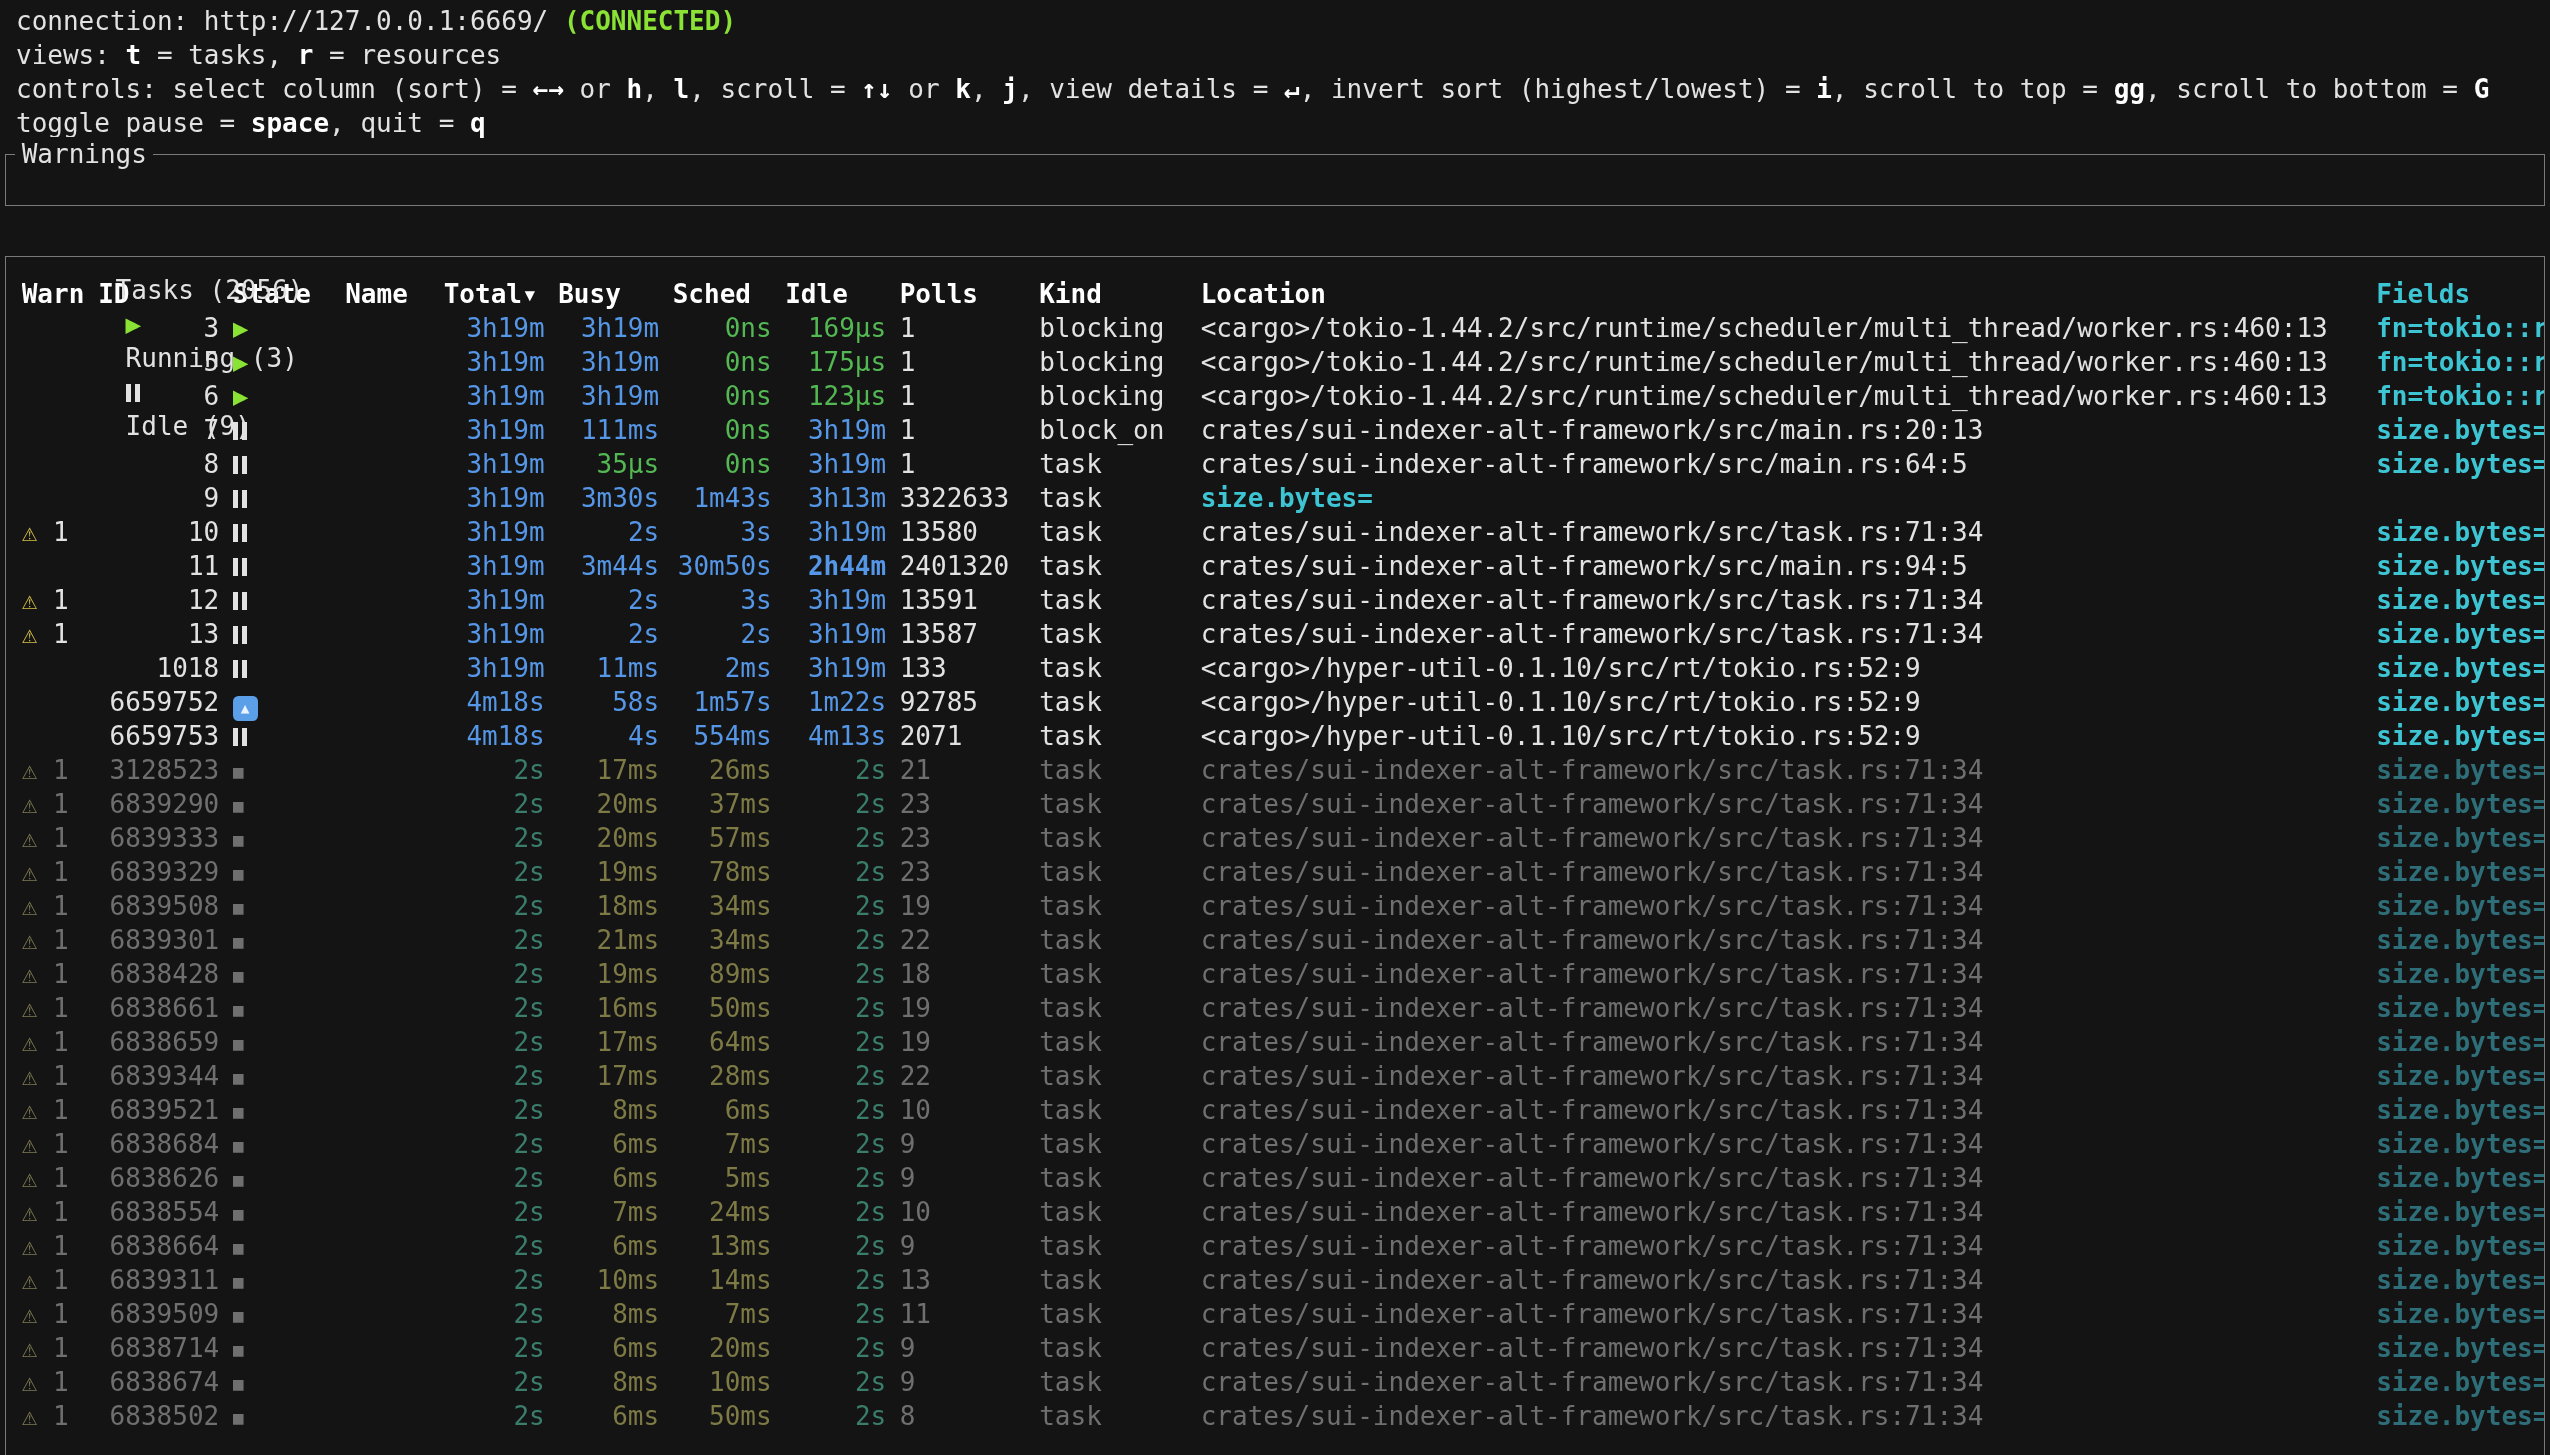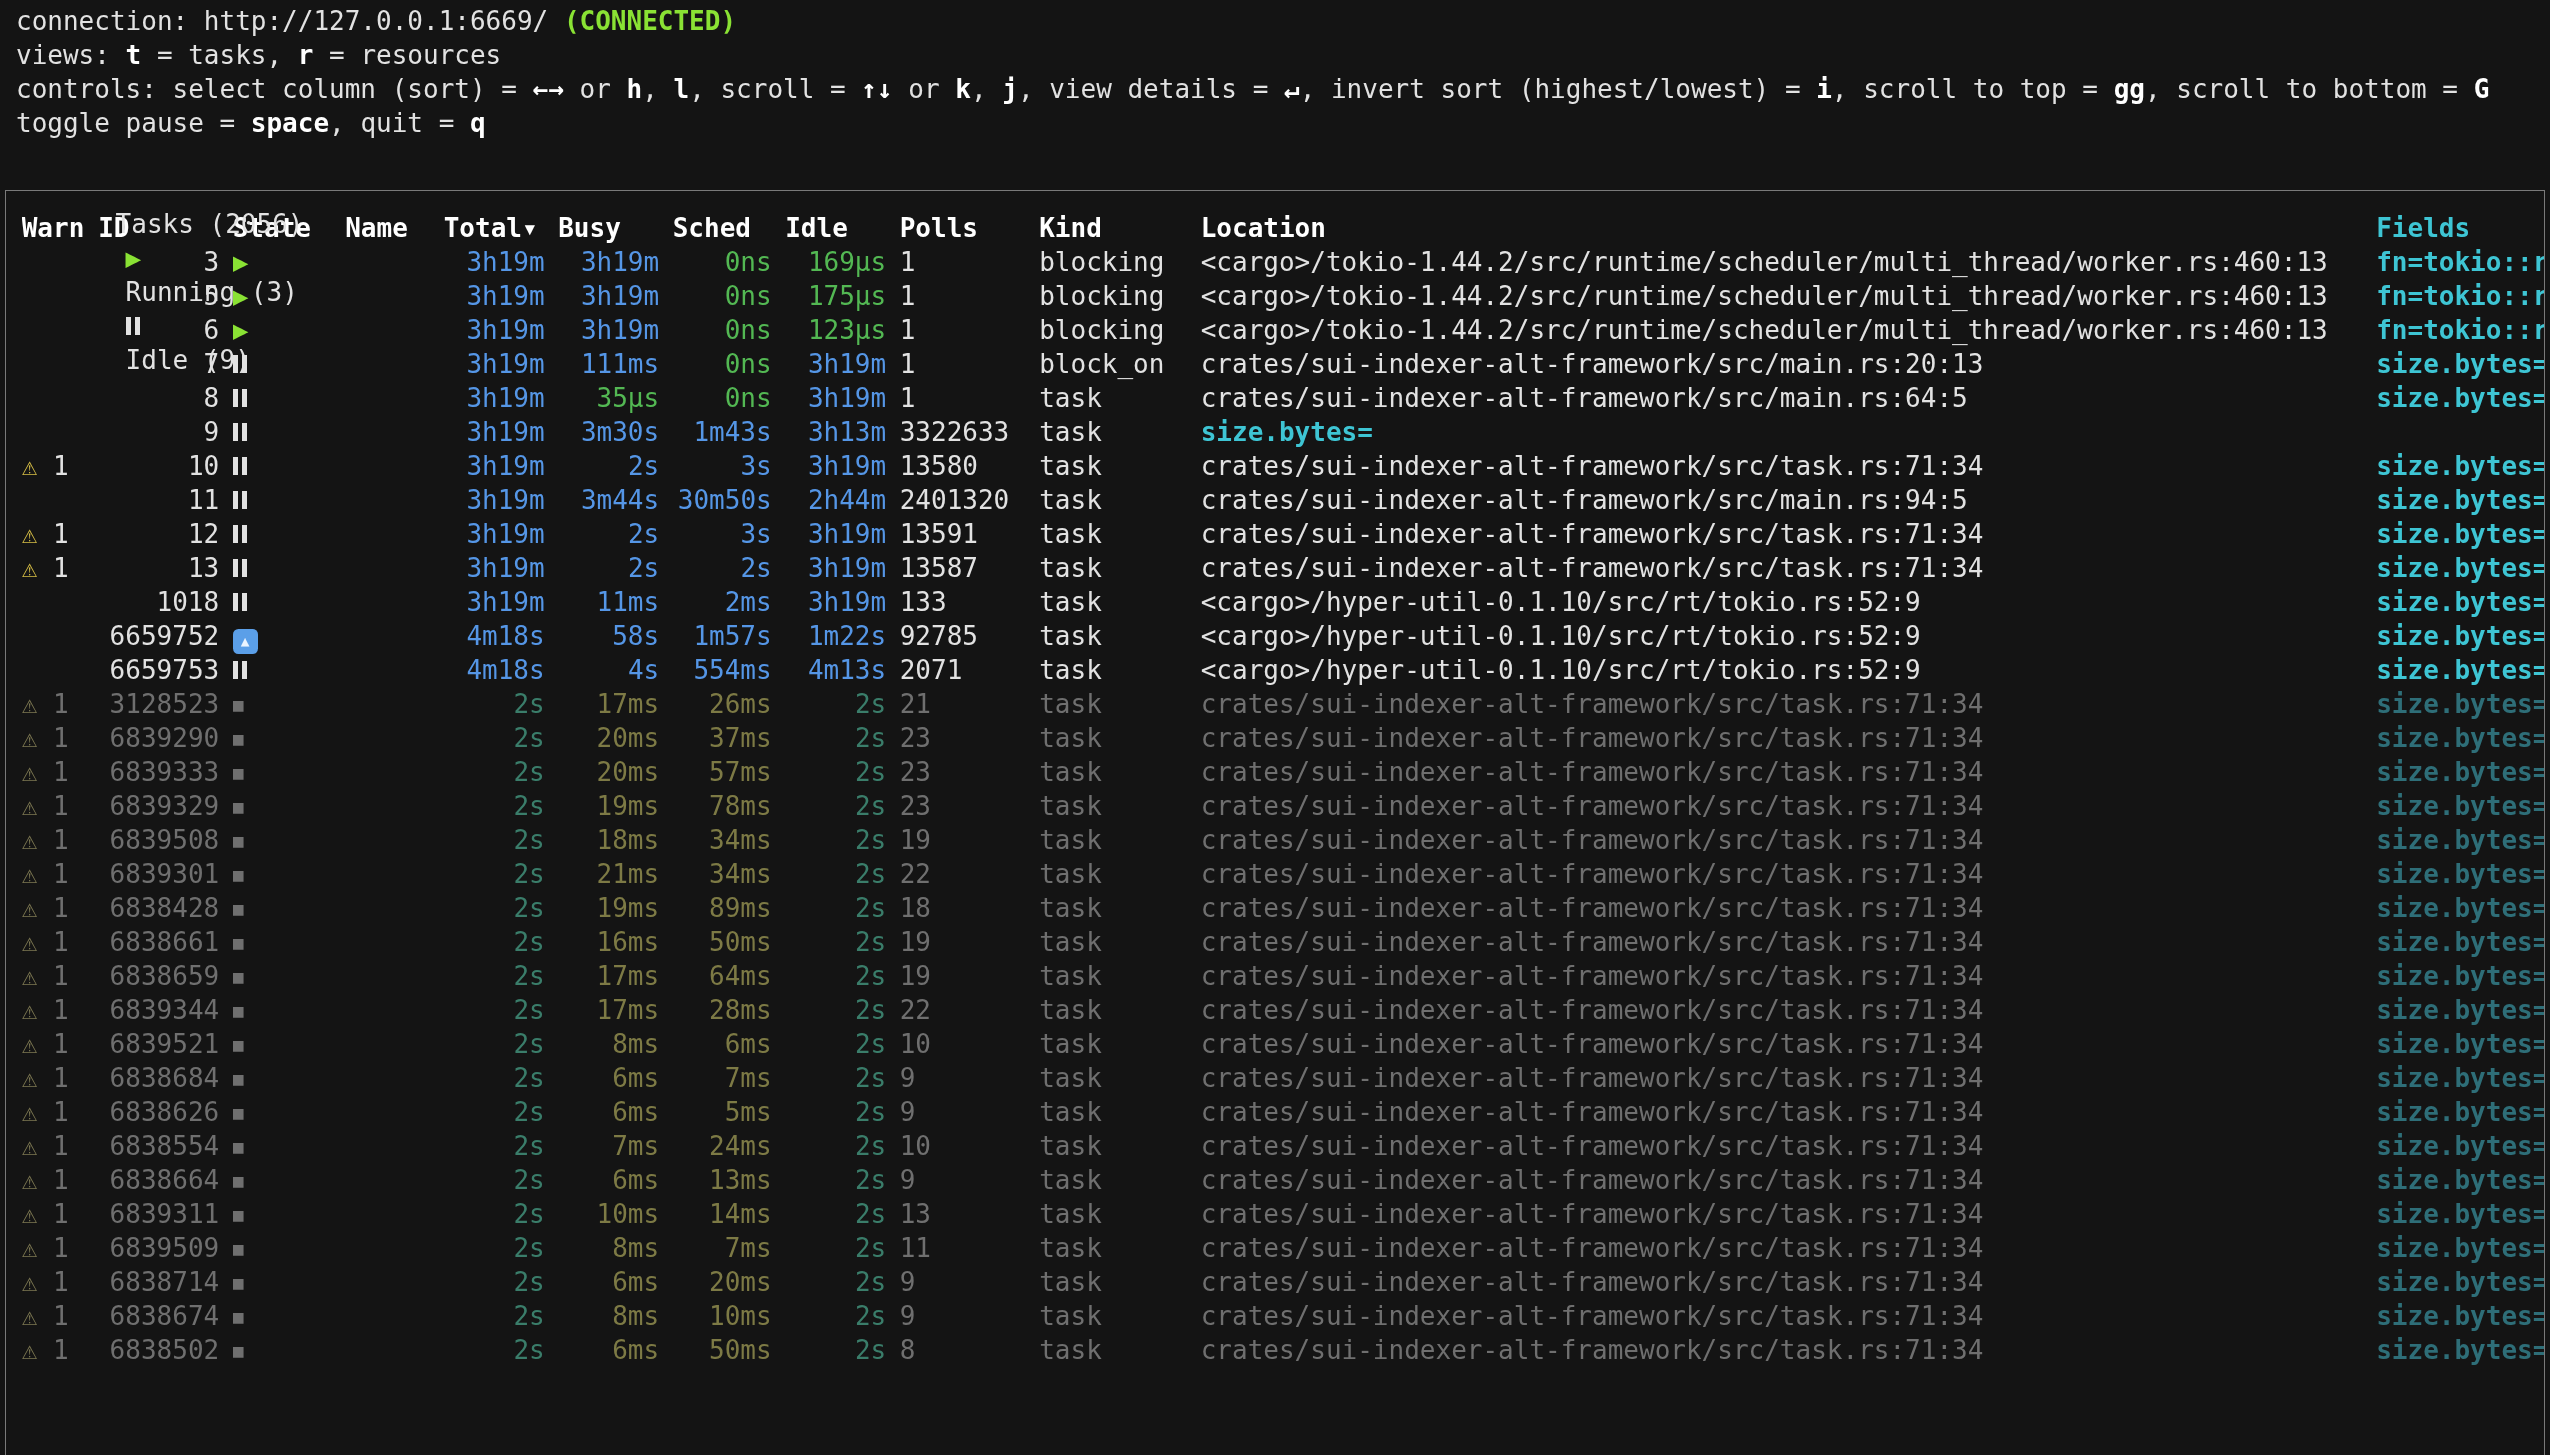--- a/index.html
+++ b/index.html
@@ -68,20 +68,26 @@
 
 <div class="screen">
 
   <div class="topbar">
     <div class="line"><span>connection: http://127.0.0.1:6669/ </span><span class="green">(CONNECTED)</span></div>
     <div class="line"><span>views: </span><span class="bold">t</span><span> = tasks, </span><span class="bold">r</span><span> = resources</span></div>
     <div class="line"><span>controls: select column (sort) = </span><span class="bold">←→</span><span> or </span><span class="bold">h</span><span>, </span><span class="bold">l</span><span>, scroll = </span><span class="bold">↑↓</span><span> or </span><span class="bold">k</span><span>, </span><span class="bold">j</span><span>, view details = </span><span class="bold">↵</span><span>, invert sort (highest/lowest) = </span><span class="bold">i</span><span>, scroll to top = </span><span class="bold">gg</span><span>, scroll to bottom = </span><span class="bold">G</span></div>
     <div class="line"><span>toggle pause = </span><span class="bold">space</span><span>, quit = </span><span class="bold">q</span></div>
   </div>
 
+  <div class="panel warnings-panel">
+    <span class="panel-title">Warnings</span>
+    <div class="line warning-line">
+      
+    </div>
+  </div>
 
   <div class="panel tasks-panel">
     <span class="panel-title">
       <span>Tasks (2056)</span>
       <span class="st-run">▶</span>
       <span>Running (3)</span>
       <span class="icon-pause"></span>
       <span>Idle (9)</span>
     </span>
     <div class="trow thead" id="thead">
@@ -197,21 +203,21 @@
           <div class="cell c-fields">size.bytes=</div>
         </div>
         <div class="trow">
           <div class="cell c-warn"></div>
           <div class="cell c-id">11</div>
           <div class="cell c-state"><span class="icon-pause"></span></div>
           <div class="cell c-name"></div>
           <div class="cell c-total" style="color: var(--duration-blue);">3h19m</div>
           <div class="cell c-busy" style="color: var(--duration-blue);">3m44s</div>
           <div class="cell c-sched" style="color: var(--duration-blue);">30m50s</div>
-          <div class="cell c-idle" style="color: var(--duration-blue);">2h44m</div>
+          <div class="cell c-idle" style="color: var(--duration-blue); font-weight: bold;">2h44m</div>
           <div class="cell c-polls">2401320</div>
           <div class="cell c-kind">task</div>
           <div class="cell c-location">crates/sui-indexer-alt-framework/src/main.rs:94:5</div>
           <div class="cell c-fields">size.bytes=</div>
         </div>
         <div class="trow">
           <div class="cell c-warn"><span class="warn-icon">⚠</span> 1</div>
           <div class="cell c-id">12</div>
           <div class="cell c-state"><span class="icon-pause"></span></div>
           <div class="cell c-name"></div>

